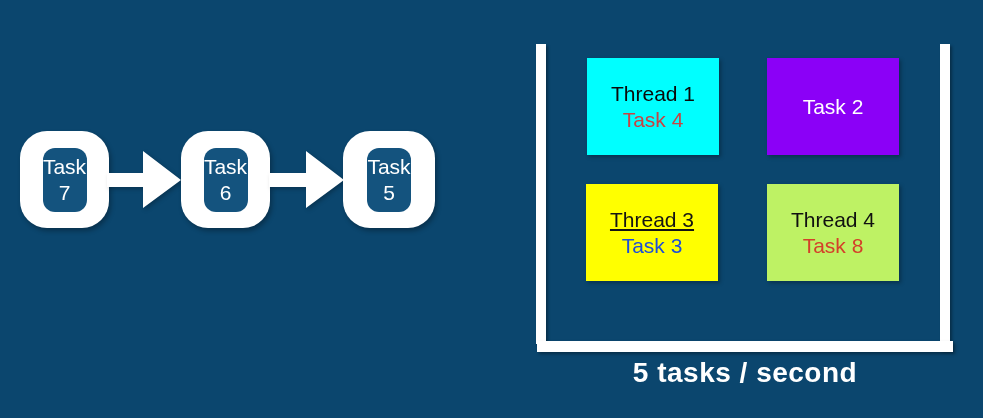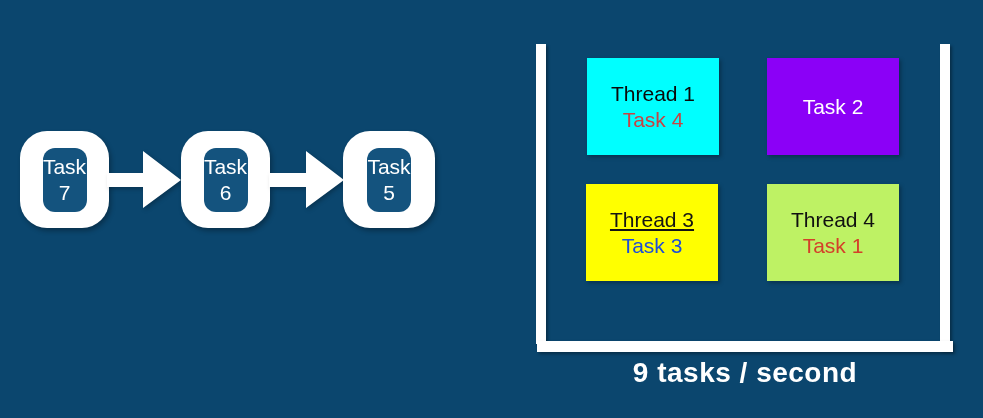--- a/index.html
+++ b/index.html
@@ -140,18 +140,18 @@
     <span style="color: #ffffff;">Task 2</span>
   </div>
 
   <div class="thread-box thread-3" style="background-color: rgb(255, 255, 0);">
     <span style="color: rgb(20, 20, 20); text-decoration: underline;">Thread 3</span>
     <span style="color: #1d4ed8;">Task 3</span>
   </div>
 
   <div class="thread-box thread-4" style="background-color: #bef264;">
     <span style="color: rgb(16, 16, 16);">Thread 4</span>
-    <span style="color: rgb(212, 64, 42);">Task 1</span>
+    <span style="color: rgb(212, 64, 42);">Task 8</span>
   </div>
 
-  <div class="caption">9 tasks / second</div>
+  <div class="caption">5 tasks / second</div>
 
 </div>
 
 </body></html>

